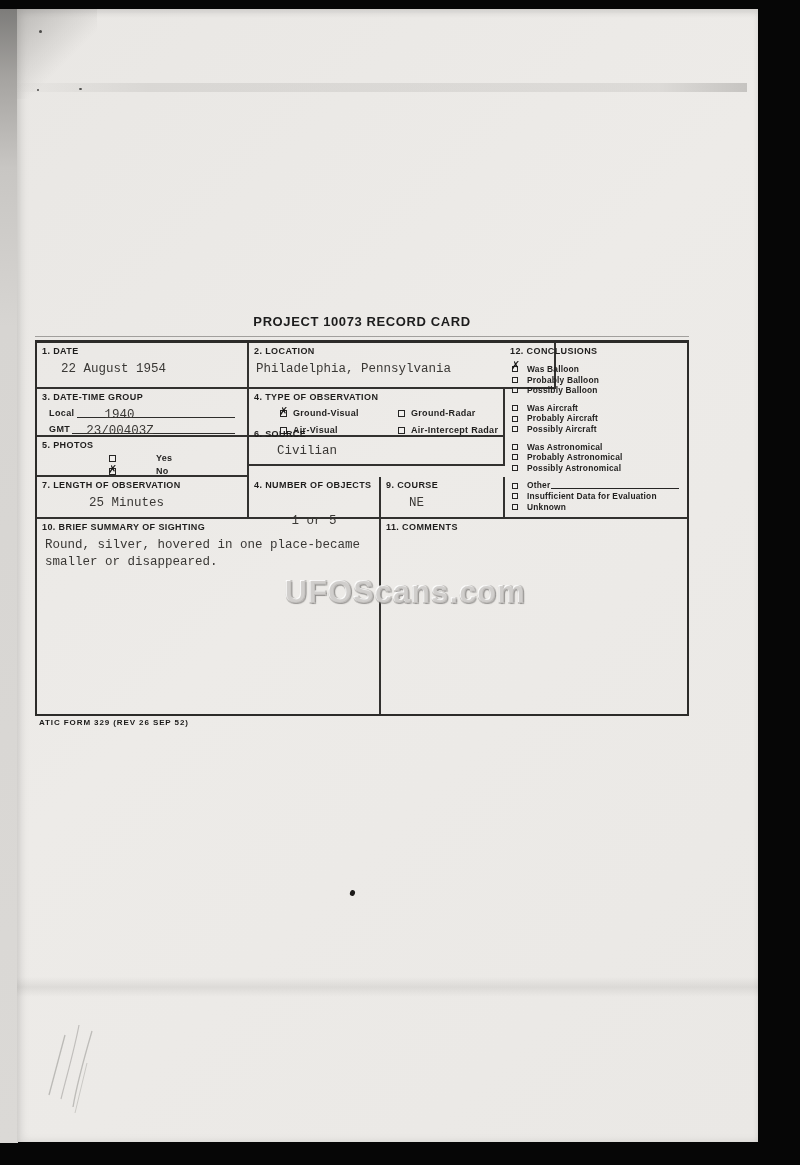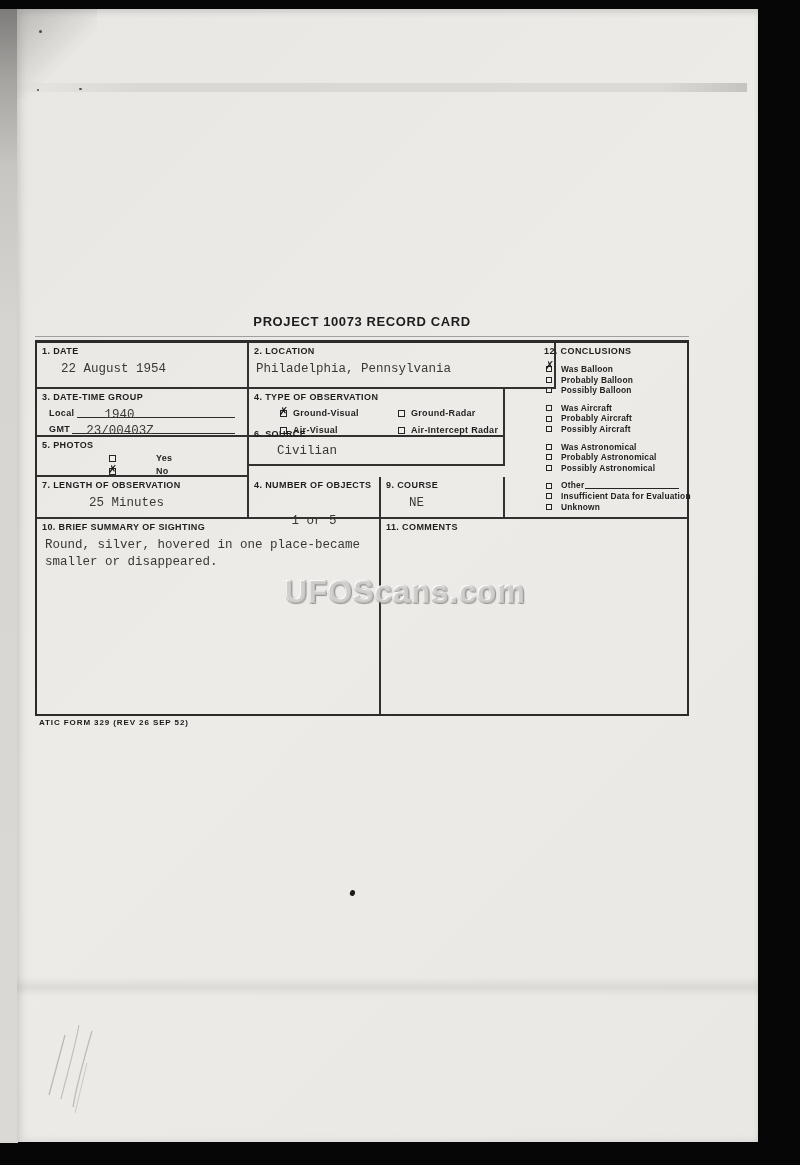--- a/index.html
+++ b/index.html
@@ -108,21 +108,21 @@
 
       <div class="cell" style="left:0;top:0;width:212px;height:46px;">
         <div class="cell-label">1. DATE</div>
         <div class="type-value v-date">22 August 1954</div>
       </div>
       <div class="cell" style="left:212px;top:0;width:307px;height:46px;">
         <div class="cell-label">2. LOCATION</div>
         <div class="type-value v-loc">Philadelphia, Pennsylvania</div>
       </div>
 
-      <div class="cell no-r" style="left:468px;top:0;width:182px;height:176px;padding-left:34px;">
+      <div class="cell no-r" style="left:468px;top:0;width:182px;height:176px;">
         <div class="cell-label">12. CONCLUSIONS</div>
         <div class="concl-list">
             <div class="check-group">
               <div class="check-item">
                 <span class="checkbox checked">
                   <span class="xmark">✗</span>
                 </span>
                 <span class="check-label">Was Balloon</span>
               </div>
               <div class="check-item">

